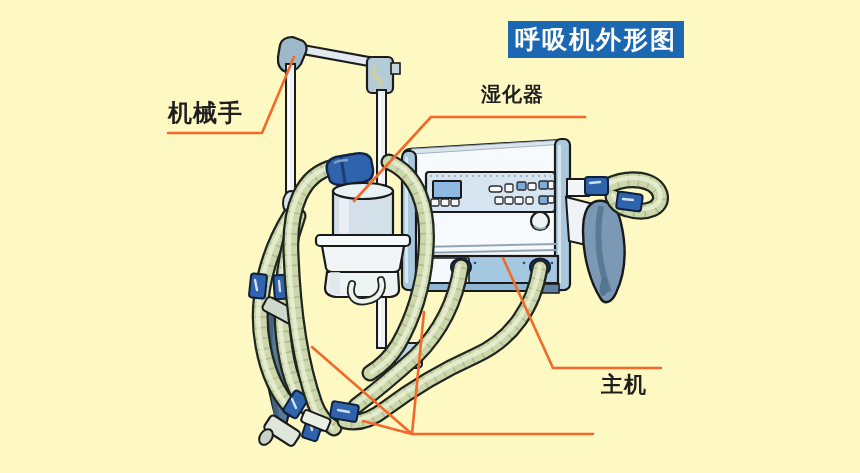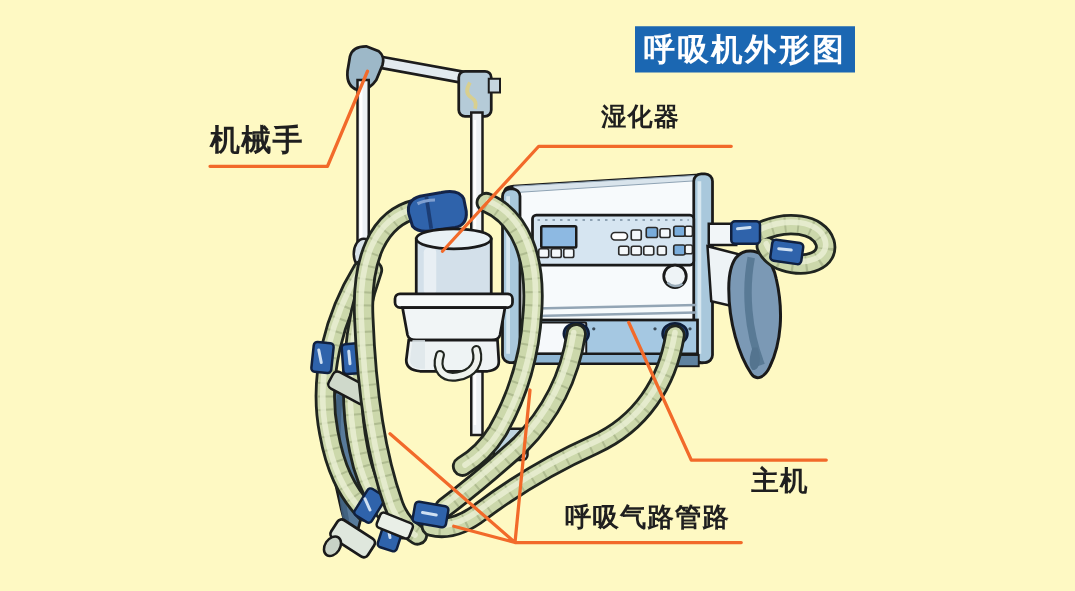--- a/index.html
+++ b/index.html
@@ -203,15 +203,14 @@
     <polyline class="lead" points="585,117 431,117 354,201"></polyline>
     <polyline class="lead" points="503,258 553,368 661,368"></polyline>
     <path class="lead" d="M593,434 L412,434 L424,312 M412,434 L312,347 M412,434 L363,421"></path>
   </g>
 </svg>
 
 <div class="title-box">呼吸机外形图</div>
 <div class="lbl lbl-arm">机械手</div>
 <div class="lbl lbl-hum">湿化器</div>
 <div class="lbl lbl-main">主机</div>
-<div class="lbl lbl-circ">呼吸气路管路</div>
 
 </div>
 
 </body></html>

